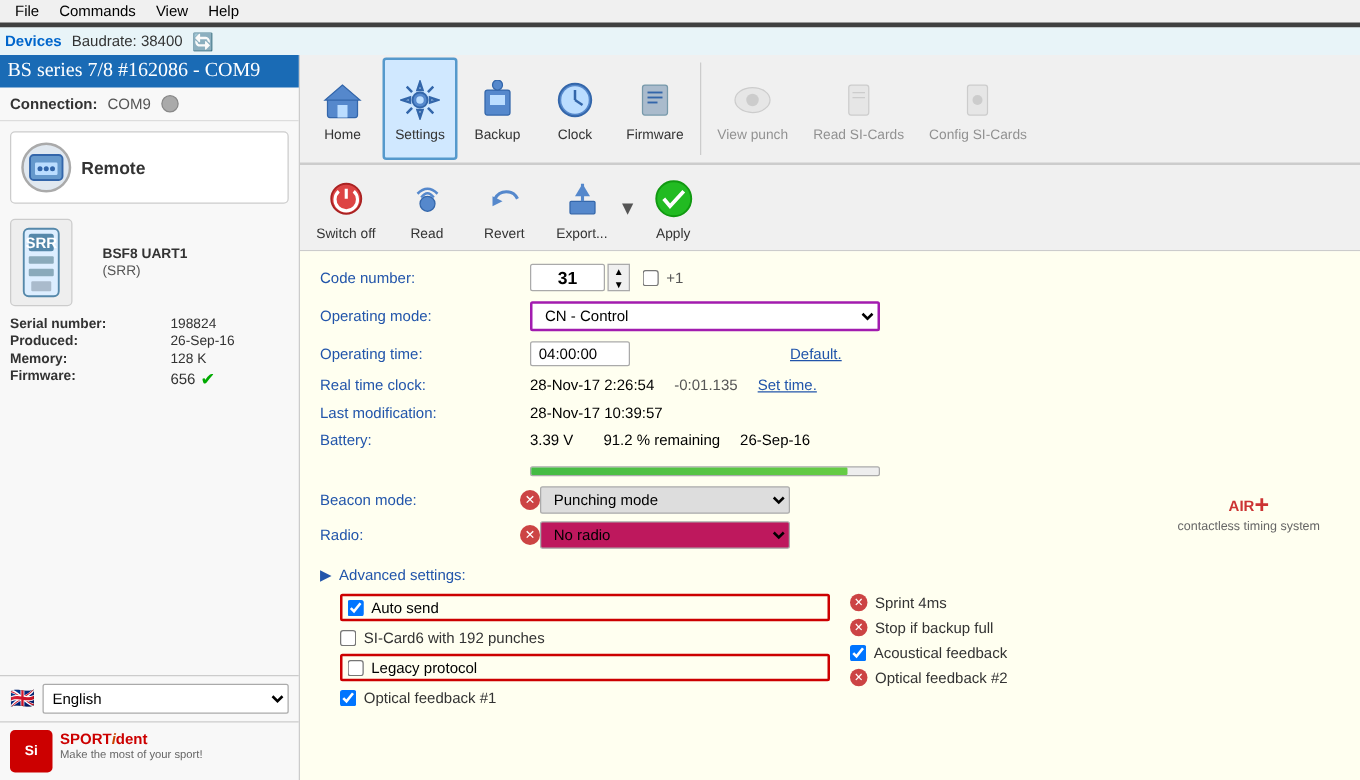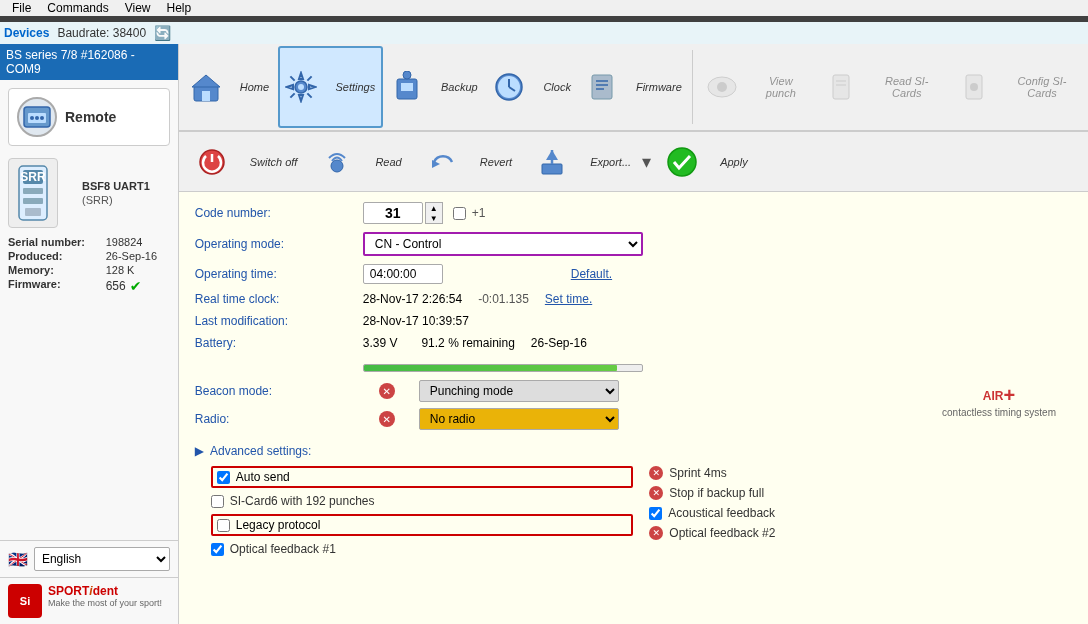--- a/index.html
+++ b/index.html
@@ -1,33 +1,33 @@
 <!DOCTYPE html>
 <html><head>
   <meta charset="utf-8">
   <style>
     * { box-sizing: border-box; margin: 0; padding: 0; font-family: 'Segoe UI', Tahoma, Geneva, Verdana, sans-serif; font-size: 12px; }
     body { background: #f0f0f0; width: 1088px; height: 624px; overflow: hidden; }
     
     
-    .menubar { background: #f0f0f0; border-bottom: 6px solid #404040; display: flex; align-items: center; padding: 2px 4px; height: 22px; }
+    .menubar { background: #f0f0f0; border-bottom: 4px solid #404040; display: flex; align-items: center; padding: 2px 4px; height: 22px; }
     .menubar-item { padding: 2px 8px; cursor: pointer; font-size: 12px; }
     
     
     .devices-bar { background: #e8f4f8; padding: 2px 4px; display: flex; align-items: center; gap: 8px; height: 22px; }
     .devices-label { color: #0066cc; font-weight: bold; font-size: 12px; }
     .baudrate { font-size: 12px; color: #333; }
     .refresh-icon { color: #0066cc; font-size: 14px; cursor: pointer; }
     
     
     .main-layout { display: flex; height: calc(624px - 44px); }
     
     
     .sidebar { width: 240px; background: #f8f8f8; border-right: 1px solid #ccc; display: flex; flex-direction: column; }
-    .device-item { background: #1a6bb5; color: white; padding: 4px 6px; font-size: 12px; cursor: pointer; }
+    .device-item { background: #1a6bb5; color: white; padding: 4px 6px; font-size: 16px; cursor: pointer; font-family: Liberation Serif, serif; }
     .connection-row { display: flex; align-items: center; gap: 8px; padding: 6px 8px; border-bottom: 1px solid #ddd; }
     .connection-label { font-weight: bold; color: #333; }
     .connection-value { color: #555; }
     .status-dot { width: 14px; height: 14px; border-radius: 50%; background: #aaa; border: 1px solid #888; }
     .device-card { margin: 8px; border: 1px solid #ccc; border-radius: 4px; padding: 8px; background: white; display: flex; align-items: center; gap: 8px; }
     .device-icon { width: 40px; height: 40px; border-radius: 50%; background: #e0e8f0; border: 2px solid #aaa; display: flex; align-items: center; justify-content: center; font-size: 20px; }
     .device-name { font-weight: bold; font-size: 14px; color: #333; }
     .device-sub { display: flex; align-items: center; gap: 24px; padding: 4px 8px; }
     .device-sub-icon { width: 50px; height: 70px; background: #eee; border: 1px solid #ccc; border-radius: 4px; display: flex; align-items: center; justify-content: center; flex-direction: column; }
     .device-spec { margin: 4px 8px; display: grid; grid-template-columns: auto auto; gap: 2px 8px; }
@@ -41,41 +41,41 @@
     
     
     .sidebar-logo { padding: 6px 8px; border-top: 1px solid #ccc; display: flex; align-items: flex-start; gap: 6px; }
     .logo-icon { width: 30px; height: 30px; background: #cc0000; border-radius: 4px; display: flex; align-items: center; justify-content: center; color: white; font-weight: bold; font-size: 14px; }
     
     
     .content { flex: 1; display: flex; flex-direction: column; background: white; }
     
     
     .toolbar { background: #f0f0f0; border-bottom: 2px solid #ccc; display: flex; align-items: stretch; padding: 2px 4px; gap: 2px; min-height: 88px; }
-    .toolbar-btn { display: flex; flex-direction: row; align-items: center; justify-content: center; padding: 4px 8px; min-width: 60px; cursor: pointer; border: 1px solid transparent; border-radius: 2px; gap: 18px; background: transparent; font-style: italic; }
+    .toolbar-btn { display: flex; flex-direction: column; align-items: center; justify-content: center; padding: 4px 8px; min-width: 60px; cursor: pointer; border: 1px solid transparent; border-radius: 2px; gap: 2px; background: transparent; }
     .toolbar-btn.active { background: #d0e8ff; border: 2px solid #5599cc; border-radius: 3px; }
     .toolbar-btn .btn-icon { width: 40px; height: 40px; display: flex; align-items: center; justify-content: center; font-size: 24px; }
     .toolbar-btn .btn-label { font-size: 11px; color: #333; text-align: center; }
     .toolbar-divider { width: 1px; background: #ccc; margin: 4px 2px; }
     
     
     .settings-content { flex: 1; background: #fffff0; padding: 10px 16px; overflow-y: auto; }
     .form-row { display: flex; align-items: center; margin-bottom: 8px; gap: 8px; }
     .form-label { color: #2255aa; width: 160px; text-align: left; flex-shrink: 0; font-size: 12px; }
     .form-value { flex: 1; }
     .form-input { border: 1px solid #aaa; border-radius: 2px; padding: 2px 6px; font-size: 12px; background: white; }
     .code-input { width: 60px; font-size: 14px; font-weight: bold; text-align: center; }
     .select-input { border: 2px solid #a21caf; border-radius: 2px; padding: 2px 6px; font-size: 12px; background: white; width: 280px; }
     .time-input { width: 80px; }
     .link-blue { color: #2255aa; text-decoration: underline; cursor: pointer; font-size: 12px; }
     .battery-bar-container { margin-top: 4px; height: 8px; width: 280px; background: #eee; border: 1px solid #aaa; border-radius: 2px; position: relative; }
     .battery-bar-fill { height: 100%; background: linear-gradient(to right, #44bb44, #66cc44); border-radius: 1px; }
     
     
-    .beacon-row { display: flex; align-items: center; gap: 24px; margin-bottom: 6px; }
+    .beacon-row { display: flex; align-items: center; gap: 0; margin-bottom: 6px; }
     .remove-icon { width: 16px; height: 16px; border-radius: 50%; background: #cc4444; color: white; display: flex; align-items: center; justify-content: center; font-size: 10px; cursor: pointer; flex-shrink: 0; }
     
     
     .advanced-section { margin-top: 8px; }
     .advanced-header { display: flex; align-items: center; gap: 6px; color: #2255aa; font-size: 12px; margin-bottom: 8px; }
     .chevron-icon { color: #2255aa; font-size: 12px; }
     .advanced-grid { display: grid; grid-template-columns: 1fr 1fr; gap: 4px 16px; padding-left: 16px; }
     .checkbox-row { display: flex; align-items: center; gap: 6px; font-size: 12px; color: #333; }
     .checkbox-row input[type="checkbox"] { width: 13px; height: 13px; }
     .highlighted-box { border: 2px solid #cc0000; border-radius: 2px; padding: 2px 4px; display: flex; align-items: center; gap: 6px; }
@@ -107,20 +107,25 @@
   <span class="devices-label">Devices</span>
   <span class="baudrate">Baudrate: 38400</span>
   <span class="refresh-icon">🔄</span>
 </div>
 
 <div class="main-layout">
 
   <div class="sidebar">
     <div class="device-item">BS series 7/8 #162086 - COM9</div>
 
+    <div class="connection-row">
+      <span class="connection-label">Connection:</span>
+      <span class="connection-value">COM9</span>
+      <div class="status-dot"></div>
+    </div>
 
     <div class="device-card">
       <div class="device-icon">
         <svg width="30" height="24" viewBox="0 0 30 24">
           <rect x="2" y="2" width="26" height="20" rx="3" fill="#6699cc" stroke="#3366aa" stroke-width="1.5"></rect>
           <rect x="6" y="8" width="18" height="10" rx="1" fill="#bbddff"></rect>
           <circle cx="10" cy="13" r="2" fill="#3366aa"></circle>
           <circle cx="15" cy="13" r="2" fill="#3366aa"></circle>
           <circle cx="20" cy="13" r="2" fill="#3366aa"></circle>
         </svg>
@@ -394,21 +399,21 @@
             <div class="remove-icon">✕</div>
             <select class="form-input" style="width:200px;background:#ddd;">
               <option>Punching mode</option>
               <option>Beacon mode</option>
             </select>
           </div>
 
           <div class="beacon-row">
             <span class="form-label">Radio:</span>
             <div class="remove-icon">✕</div>
-            <select class="form-input" style="width:200px;background:#eab308;">
+            <select class="form-input" style="width:200px;background:#be185d;">
               <option>No radio</option>
             </select>
           </div>
         </div>
 
         <div style="display:flex;flex-direction:column;align-items:center;padding:4px 16px;">
           <div style="font-family:Arial,sans-serif;font-size:28px;font-weight:bold;color:#cc3333;display:flex;align-items:center;">
             <span>A</span>
               <span>I</span>
               <span style="color:#cc3333;">R</span>

